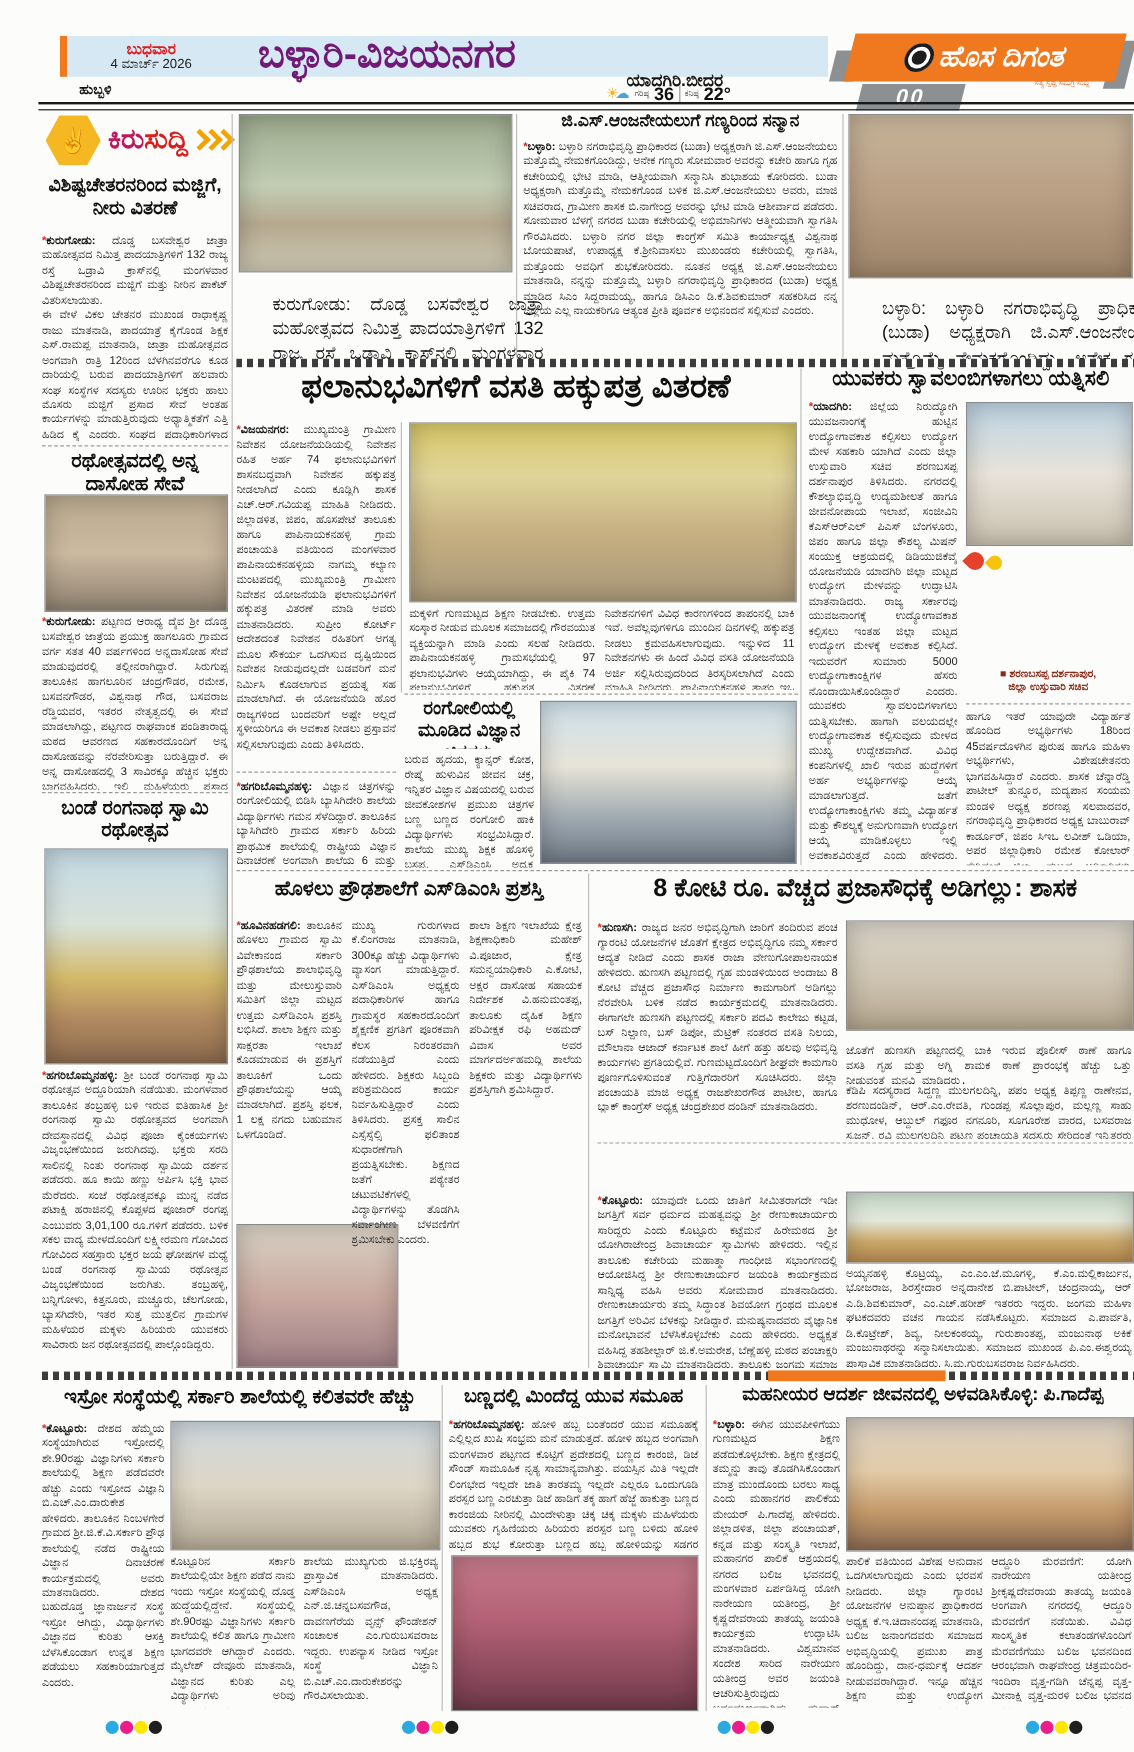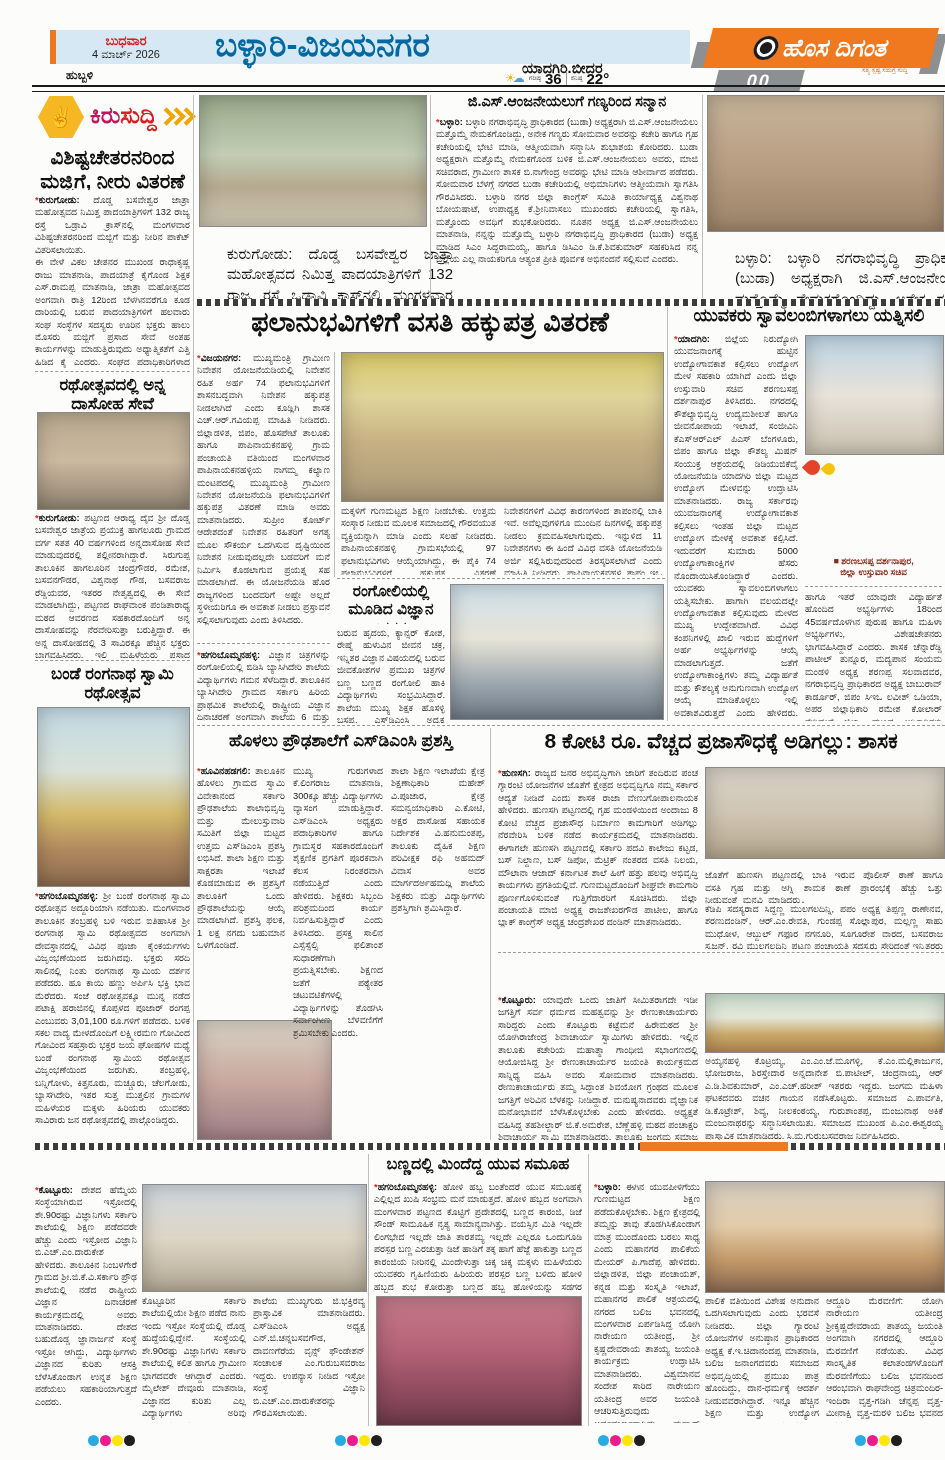--- a/index.html
+++ b/index.html
@@ -30,21 +30,21 @@
 <body>
 
 <div id="page">
 
   <div class="a" style="left:0;top:0;width:814px;height:92px;">
     <div class="a" style="left:50px;top:30px;width:6px;height:34px;background:#f0781e;"></div>
     <div class="a" style="left:56px;top:30px;width:634px;height:34px;background:#d6e8f3;"></div>
     <div class="a" style="left:66px;top:33px;width:120px;text-align:center;color:#d81f1f;font-weight:bold;font-size:13px;">ಬುಧವಾರ</div>
     <div class="a" style="left:66px;top:48px;width:120px;text-align:center;font-size:11px;color:#222;">4 ಮಾರ್ಚ್ 2026</div>
     <div class="a" style="left:66px;top:69px;width:120px;font-size:11.5px;font-weight:bold;color:#111;">ಹುಬ್ಬಳಿ</div>
-    <h1 class="a" style="left:215px;top:28px;width:360px;margin:0;font-size:33px;font-weight:bold;color:#0369a1;line-height:1;white-space:nowrap;">ಬಳ್ಳಾರಿ-ವಿಜಯನಗರ</h1>
+    <h1 class="a" style="left:215px;top:28px;width:360px;margin:0;font-size:33px;font-weight:bold;color:#701a75;line-height:1;white-space:nowrap;">ಬಳ್ಳಾರಿ-ವಿಜಯನಗರ</h1>
     <div class="a" style="left:522px;top:60px;width:150px;font-size:14.5px;font-weight:bold;color:#161616;">ಯಾದಗಿರಿ.ಬೀದರ</div>
     <div class="a" style="left:505px;top:69px;width:185px;height:18px;display:flex;align-items:center;gap:4px;font-size:9px;">
       <span style="color:#f5b01c;font-size:12px;">☀</span>
         <span style="color:#4aa3d8;font-size:12px;margin-left:-7px;">☁</span>
       <span style="font-size:7px;color:#444;">ಗರಿಷ್ಠ</span>
       <span style="font-size:15px;font-weight:bold;color:#111;">36</span>
       <span style="width:1px;height:14px;background:#999;display:inline-block;"></span>
       <span style="font-size:7px;color:#444;">ಕನಿಷ್ಠ</span>
       <span style="font-size:15px;font-weight:bold;color:#111;">22°</span>
     </div>
@@ -63,21 +63,21 @@
   </div>
 
   <div class="a hex" style="left:38px;top:96px;width:46px;height:42px;">
     <span>✌</span>
   </div>
   <div class="a" style="left:90px;top:102px;width:110px;font-size:23px;font-weight:800;white-space:nowrap;">
     <span style="color:#be185d;">ಕಿರು</span><span style="color:#d81f1f;">ಸುದ್ದಿ</span>
     <span><i class="chev"></i><i class="chev"></i><i class="chev"></i></span>
   </div>
 
-  <h2 class="a hl" style="left:35px;top:146px;width:155px;height:44px;font-size:20px;">ವಿಶಿಷ್ಟಚೇತರನರಿಂದ ಮಜ್ಜಿಗೆ, ನೀರು ವಿತರಣೆ</h2>
+  <h2 class="a hl" style="left:35px;top:146px;width:155px;height:44px;font-size:16px;">ವಿಶಿಷ್ಟಚೇತರನರಿಂದ ಮಜ್ಜಿಗೆ, ನೀರು ವಿತರಣೆ</h2>
   <p class="a bd" style="left:35px;top:194px;width:155px;height:174px;">
     <span class="para"><span class="st">*</span><span class="dl">ಕುರುಗೋಡು:</span> <span>ದೊಡ್ಡ ಬಸವೇಶ್ವರ ಜಾತ್ರಾ ಮಹೋತ್ಸವದ ನಿಮಿತ್ತ ಪಾದಯಾತ್ರಿಗಳಿಗೆ 132 ರಾಜ್ಯ ರಸ್ತೆ ಒಡ್ರಾವಿ ಕ್ರಾಸ್‌ನಲ್ಲಿ ಮಂಗಳವಾರ ವಿಶಿಷ್ಟಚೇತರನರಿಂದ ಮಜ್ಜಿಗೆ ಮತ್ತು ನೀರಿನ ಪಾಕೆಟ್ ವಿತರಿಸಲಾಯಿತು.</span></span>
     <span class="para">ಈ ವೇಳೆ ವಿಕಲ ಚೇತನರ ಮುಖಂಡ ರಾಧಾಕೃಷ್ಣ ರಾಜು ಮಾತನಾಡಿ, ಪಾದಯಾತ್ರೆ ಕೈಗೊಂಡ ಶಿಕ್ಷಕ ಎಸ್.ರಾಮಪ್ಪ ಮಾತನಾಡಿ, ಜಾತ್ರಾ ಮಹೋತ್ಸವದ ಅಂಗವಾಗಿ ರಾತ್ರಿ 12ರಿಂದ ಬೆಳಗಿನವರೆಗೂ ಕೂಡ ದಾರಿಯಲ್ಲಿ ಬರುವ ಪಾದಯಾತ್ರಿಗಳಿಗೆ ಹಲವಾರು ಸಂಘ ಸಂಸ್ಥೆಗಳ ಸದಸ್ಯರು ಊರಿನ ಭಕ್ತರು ಹಾಲು ಮೊಸರು ಮಜ್ಜಿಗೆ ಪ್ರಸಾದ ಸೇವೆ ಅಂತಹ ಕಾರ್ಯಗಳನ್ನು ಮಾಡುತ್ತಿರುವುದು ಅಧ್ಯಾತ್ಮಿಕತೆಗೆ ಎತ್ತಿ ಹಿಡಿದ ಕೈ ಎಂದರು. ಸಂಘದ ಪದಾಧಿಕಾರಿಗಳಾದ ಎಚ್.ಫಕೀರಪ್ಪ, ಸಾದಾಪುರ ರಾಮಪ್ಪ, ಮಲ್ಲಿಕಾರ್ಜುನ, ದೇವದಾಸ್, ಕೆ.ದ್ಯಾವಣ್ಣ ಬಾರಿಕರ ವೀರೇಶ್, ಮಲ್ಲಿಕಾರ್ಜುನ, ಶ್ರೀನಿವಾಸ ರೆಡ್ಡಿ, ದೇವಪ್ಪ ಇತರರಿದ್ದರು.</span>
   </p>
 
   <div class="a dash" style="left:35px;top:371px;width:155px;"></div>
   <h2 class="a hl" style="left:35px;top:375px;width:155px;height:40px;font-size:16.5px;">ರಥೋತ್ಸವದಲ್ಲಿ ಅನ್ನ ದಾಸೋಹ ಸೇವೆ</h2>
   <div class="a ph" style="left:37px;top:412px;width:151px;height:96px;background:linear-gradient(180deg,#b8a98f 0%,#cbb9a0 50%,#8f8270 100%);"></div>
   <p class="a bd" style="left:35px;top:512px;width:155px;height:146px;">
     <span class="para"><span class="st">*</span><span class="dl">ಕುರುಗೋಡು:</span> <span>ಪಟ್ಟಣದ ಆರಾಧ್ಯ ದೈವ ಶ್ರೀ ದೊಡ್ಡ ಬಸವೇಶ್ವರ ಜಾತ್ರೆಯ ಪ್ರಯುಕ್ತ ಹಾಗಲೂರು ಗ್ರಾಮದ ವರ್ಗ ಸತತ 40 ವರ್ಷಗಳಿಂದ ಅನ್ನದಾಸೋಹ ಸೇವೆ ಮಾಡುವುದರಲ್ಲಿ ತಲ್ಲೀನರಾಗಿದ್ದಾರೆ. ಸಿರುಗುಪ್ಪ ತಾಲೂಕಿನ ಹಾಗಲೂರಿನ ಚಂದ್ರಗೌಡರ, ರಮೇಶ, ಬಸವನಗೌಡರ, ವಿಶ್ವನಾಥ ಗೌಡ, ಬಸವರಾಜ ರೆಡ್ಡಿಯವರ, ಇತರರ ನೇತೃತ್ವದಲ್ಲಿ ಈ ಸೇವೆ ಮಾಡಲಾಗಿದ್ದು, ಪಟ್ಟಣದ ರಾಘವಾಂಕ ಪಂಡಿತಾರಾಧ್ಯ ಮಠದ ಆವರಣದ ಸಹಕಾರದೊಂದಿಗೆ ಅನ್ನ ದಾಸೋಹವನ್ನು ನೆರವೇರಿಸುತ್ತಾ ಬರುತ್ತಿದ್ದಾರೆ. ಈ ಅನ್ನ ದಾಸೋಹದಲ್ಲಿ 3 ಸಾವಿರಕ್ಕೂ ಹೆಚ್ಚಿನ ಭಕ್ತರು ಭಾಗವಹಿಸಿದರು. ಇಲ್ಲಿ ಮಹಿಳೆಯರು ಪ್ರಸಾದ ಬಡಿಸಲಿದ್ದರೆ.</span></span>
@@ -170,37 +170,39 @@
 
   <p class="a bd" style="left:498px;top:994px;width:200px;height:146px;">
     <span class="para"><span class="st">*</span><span class="dl">ಕೊಟ್ಟೂರು:</span> <span>ಯಾವುದೇ ಒಂದು ಜಾತಿಗೆ ಸೀಮಿತರಾಗದೇ ಇಡೀ ಜಗತ್ತಿಗೆ ಸರ್ವ ಧರ್ಮದ ಮಹತ್ವವನ್ನು ಶ್ರೀ ರೇಣುಕಾಚಾರ್ಯರು ಸಾರಿದ್ದರು ಎಂದು ಕೊಟ್ಟೂರು ಕಟ್ಟೆಮನೆ ಹಿರೇಮಠದ ಶ್ರೀ ಯೋಗಿರಾಜೇಂದ್ರ ಶಿವಾಚಾರ್ಯ ಸ್ವಾಮಿಗಳು ಹೇಳಿದರು. ಇಲ್ಲಿನ ತಾಲೂಕು ಕಚೇರಿಯ ಮಹಾತ್ಮಾ ಗಾಂಧೀಜಿ ಸಭಾಂಗಣದಲ್ಲಿ ಆಯೋಜಿಸಿದ್ದ ಶ್ರೀ ರೇಣುಕಾಚಾರ್ಯರ ಜಯಂತಿ ಕಾರ್ಯಕ್ರಮದ ಸಾನ್ನಿಧ್ಯ ವಹಿಸಿ ಅವರು ಸೋಮವಾರ ಮಾತನಾಡಿದರು. ರೇಣುಕಾಚಾರ್ಯರು ತಮ್ಮ ಸಿದ್ಧಾಂತ ಶಿವಯೋಗ ಗ್ರಂಥದ ಮೂಲಕ ಜಗತ್ತಿಗೆ ಅರಿವಿನ ಬೆಳಕನ್ನು ನೀಡಿದ್ದಾರೆ. ಮನುಷ್ಯನಾದವರು ವೈಜ್ಞಾನಿಕ ಮನೋಭಾವನೆ ಬೆಳೆಸಿಕೊಳ್ಳಬೇಕು ಎಂದು ಹೇಳಿದರು. ಅಧ್ಯಕ್ಷತೆ ವಹಿಸಿದ್ದ ತಹಶೀಲ್ದಾರ್ ಜಿ.ಕೆ.ಅಮರೇಶ, ಬೆಣ್ಣೆಹಳ್ಳಿ ಮಠದ ಪಂಚಾಕ್ಷರಿ ಶಿವಾಚಾರ್ಯ ಸ್ವಾಮಿ ಮಾತನಾಡಿದರು. ತಾಲೂಕು ಜಂಗಮ ಸಮಾಜ ಅಧ್ಯಕ್ಷ ಅಕಿಕೆ ಮಂಜುನಾಥ, ಮುಖಂಡರಾದ</span></span>
   </p>
   <div class="a ph" style="left:705px;top:993px;width:238px;height:58px;background:linear-gradient(180deg,#cde3d2 0%,#e3e7d9 40%,#caa96a 70%,#b98c52 100%);"></div>
   <p class="a bd" style="left:705px;top:1055px;width:238px;height:85px;">ಅಯ್ಯನಹಳ್ಳಿ ಕೊಟ್ರಯ್ಯ, ಎಂ.ಎಂ.ಜೆ.ಮೂಗಳ್ಳಿ, ಕೆ.ಎಂ.ಮಲ್ಲಿಕಾರ್ಜುನ, ಭೋಜರಾಜ, ಶಿರಸ್ತೇದಾರ ಅನ್ನದಾನೇಶ ಬಿ.ಪಾಟೀಲ್, ಚಂದ್ರನಾಯ್ಕ, ಆರ್ ಎ.ಡಿ.ಶಿವಕುಮಾರ್, ಎಂ.ಎಚ್.ಹರೀಶ್ ಇತರರು ಇದ್ದರು. ಜಂಗಮ ಮಹಿಳಾ ಘಟಕದವರು ವಚನ ಗಾಯನ ನಡೆಸಿಕೊಟ್ಟರು. ಸಮಾಜದ ಎ.ಪಾರ್ವತಿ, ಡಿ.ಕೊಟ್ರೇಶ್, ಶಿವ್ಯ, ನೀಲಕಂಠಯ್ಯ, ಗುರುಶಾಂತಪ್ಪ, ಮಂಜುನಾಥ ಅಕಿಕೆ ಮಂಜುನಾಥರನ್ನು ಸನ್ಮಾನಿಸಲಾಯಿತು. ಸಮಾಜದ ಮುಖಂಡ ಪಿ.ಎಂ.ಈಶ್ವರಯ್ಯ ಪ್ರಾಸ್ತಾವಿಕ ಮಾತನಾಡಿದರು. ಸಿ.ಮ.ಗುರುಬಸವರಾಜ ನಿರ್ವಹಿಸಿದರು.</p>
 
   <div class="a strip" style="left:35px;top:1143px;width:910px;"></div>
   <div class="a" style="left:640px;top:1142px;width:148px;height:9px;background:#f0781e;"></div>
 
+  <h2 class="a hl" style="left:35px;top:1155px;width:330px;height:24px;font-size:16.5px;">ಇಸ್ರೋ ಸಂಸ್ಥೆಯಲ್ಲಿ ಸರ್ಕಾರಿ ಶಾಲೆಯಲ್ಲಿ ಕಲಿತವರೇ ಹೆಚ್ಚು</h2>
   <p class="a bd" style="left:35px;top:1184px;width:102px;height:238px;">
     <span class="para"><span class="st">*</span><span class="dl">ಕೊಟ್ಟೂರು:</span> <span>ದೇಶದ ಹೆಮ್ಮೆಯ ಸಂಸ್ಥೆಯಾಗಿರುವ ಇಸ್ರೋದಲ್ಲಿ ಶೇ.90ರಷ್ಟು ವಿಜ್ಞಾನಿಗಳು ಸರ್ಕಾರಿ ಶಾಲೆಯಲ್ಲಿ ಶಿಕ್ಷಣ ಪಡೆದವರೇ ಹೆಚ್ಚು ಎಂದು ಇಸ್ರೋದ ವಿಜ್ಞಾನಿ ಬಿ.ಎಚ್.ಎಂ.ದಾರುಕೇಶ ಹೇಳಿದರು. ತಾಲೂಕಿನ ನಿಂಬಳಗೇರೆ ಗ್ರಾಮದ ಶ್ರೀ.ಜಿ.ಕೆ.ವಿ.ಸರ್ಕಾರಿ ಪ್ರೌಢ ಶಾಲೆಯಲ್ಲಿ ನಡೆದ ರಾಷ್ಟ್ರೀಯ ವಿಜ್ಞಾನ ದಿನಾಚರಣೆ ಕಾರ್ಯಕ್ರಮದಲ್ಲಿ ಅವರು ಮಾತನಾಡಿದರು. ದೇಶದ ಬಹುದೊಡ್ಡ ಜ್ಞಾನಾರ್ಜನೆ ಸಂಸ್ಥೆ ಇಸ್ರೋ ಆಗಿದ್ದು, ವಿದ್ಯಾರ್ಥಿಗಳು ವಿಜ್ಞಾನದ ಕುರಿತು ಆಸಕ್ತಿ ಬೆಳೆಸಿಕೊಂಡಾಗ ಉನ್ನತ ಶಿಕ್ಷಣ ಪಡೆಯಲು ಸಹಕಾರಿಯಾಗುತ್ತದೆ ಎಂದರು.</span></span>
   </p>
   <div class="a ph" style="left:142px;top:1184px;width:223px;height:106px;background:linear-gradient(180deg,#cfd8df 0%,#ded6c6 50%,#b3a894 100%);"></div>
   <p class="a bd" style="left:142px;top:1295px;width:104px;height:128px;">ಕೊಟ್ಟೂರಿನ ಸರ್ಕಾರಿ ಶಾಲೆಯಲ್ಲಿಯೇ ಶಿಕ್ಷಣ ಪಡೆದ ನಾನು ಇಂದು ಇಸ್ರೋ ಸಂಸ್ಥೆಯಲ್ಲಿ ದೊಡ್ಡ ಹುದ್ದೆಯಲ್ಲಿದ್ದೇನೆ. ಸಂಸ್ಥೆಯಲ್ಲಿ ಶೇ.90ರಷ್ಟು ವಿಜ್ಞಾನಿಗಳು ಸರ್ಕಾರಿ ಶಾಲೆಯಲ್ಲಿ ಕಲಿತ ಹಾಗೂ ಗ್ರಾಮೀಣ ಭಾಗದವರೇ ಆಗಿದ್ದಾರೆ ಎಂದರು. ಮೈಲೇಶ್ ದೇವೂರು ಮಾತನಾಡಿ, ವಿಜ್ಞಾನದ ಕುರಿತು ಎಲ್ಲ ವಿದ್ಯಾರ್ಥಿಗಳು ಅರಿವು ಮೂಡಿಸಿಕೊಳ್ಳಬೇಕು ಎಂದರು.</p>
   <p class="a bd" style="left:253px;top:1295px;width:112px;height:128px;">ಶಾಲೆಯ ಮುಖ್ಯಗುರು ಜಿ.ಭಕ್ತಿರವ್ಯ ಪ್ರಾಸ್ತಾವಿಕ ಮಾತನಾಡಿದರು. ಎಸ್‌ಡಿಎಂಸಿ ಅಧ್ಯಕ್ಷ ಎನ್.ಜಿ.ಚನ್ನಬಸವಗೌಡ, ದಾವಣಗೆರೆಯ ವೃನ್ಸ್ ಫೌಂಡೇಶನ್ ಸಂಚಾಲಕ ಎಂ.ಗುರುಬಸವರಾಜ ಇದ್ದರು. ಉಪನ್ಯಾಸ ನೀಡಿದ ಇಸ್ರೋ ಸಂಸ್ಥೆ ವಿಜ್ಞಾನಿ ಬಿ.ಎಚ್.ಎಂ.ದಾರುಕೇಶರನ್ನು ಗೌರವಿಸಲಾಯಿತು.</p>
 
   <div class="a vr" style="left:368px;top:1154px;height:272px;"></div>
 
   <h2 class="a hl" style="left:374px;top:1155px;width:208px;height:22px;font-size:16px;">ಬಣ್ಣದಲ್ಲಿ ಮಿಂದೆದ್ದ ಯುವ ಸಮೂಹ</h2>
   <p class="a bd" style="left:374px;top:1181px;width:208px;height:112px;">
     <span class="para"><span class="st">*</span><span class="dl">ಹಗರಿಬೊಮ್ಮನಹಳ್ಳಿ:</span> <span>ಹೋಳಿ ಹಬ್ಬ ಬಂತೆಂದರೆ ಯುವ ಸಮೂಹಕ್ಕೆ ಎಲ್ಲಿಲ್ಲದ ಖುಷಿ ಸಂಭ್ರಮ ಮನೆ ಮಾಡುತ್ತದೆ. ಹೋಳಿ ಹಬ್ಬದ ಅಂಗವಾಗಿ ಮಂಗಳವಾರ ಪಟ್ಟಣದ ಕೊಟ್ಟಿಗೆ ಪ್ರದೇಶದಲ್ಲಿ ಬಣ್ಣದ ಕಾರಂಜಿ, ಡಿಜೆ ಸೌಂಡ್ ಸಾಮೂಹಿಕ ನೃತ್ಯ ಸಾಮಾನ್ಯವಾಗಿತ್ತು. ವಯಸ್ಸಿನ ಮಿತಿ ಇಲ್ಲದೇ ಲಿಂಗಭೇದ ಇಲ್ಲದೇ ಜಾತಿ ತಾರತಮ್ಯ ಇಲ್ಲದೇ ಎಲ್ಲರೂ ಒಂದುಗೂಡಿ ಪರಸ್ಪರ ಬಣ್ಣ ಎರಚುತ್ತಾ ಡಿಜೆ ಹಾಡಿಗೆ ತಕ್ಕ ಹಾಗೆ ಹೆಜ್ಜೆ ಹಾಕುತ್ತಾ ಬಣ್ಣದ ಕಾರಂಜಿಯ ನೀರಿನಲ್ಲಿ ಮಿಂದೇಳುತ್ತಾ ಚಿಕ್ಕ ಚಿಕ್ಕ ಮಕ್ಕಳು ಮಹಿಳೆಯರು ಯುವಕರು ಗೃಹಿಣಿಯರು ಹಿರಿಯರು ಪರಸ್ಪರ ಬಣ್ಣ ಬಳಿದು ಹೋಳಿ ಹಬ್ಬದ ಶುಭ ಕೋರುತ್ತಾ ಬಣ್ಣದ ಹಬ್ಬ ಹೋಳಿಯನ್ನು ಸಡಗರ ಸಂಭ್ರಮದಿಂದ ಆಚರಿಸಿದರು.</span></span>
   </p>
   <div class="a ph" style="left:376px;top:1296px;width:204px;height:128px;background:linear-gradient(180deg,#c47a8a 0%,#b56377 40%,#8e4a5e 75%,#6e3a4a 100%);"></div>
 
   <div class="a vr" style="left:588px;top:1154px;height:272px;"></div>
 
+  <h2 class="a hl" style="left:594px;top:1154px;width:350px;height:22px;font-size:15.5px;">ಮಹನೀಯರ ಆದರ್ಶ ಜೀವನದಲ್ಲಿ ಅಳವಡಿಸಿಕೊಳ್ಳಿ: ಪಿ.ಗಾದೆಪ್ಪ</h2>
   <p class="a bd" style="left:594px;top:1181px;width:106px;height:242px;">
     <span class="para"><span class="st">*</span><span class="dl">ಬಳ್ಳಾರಿ:</span> <span>ಈಗಿನ ಯುವಪೀಳಿಗೆಯು ಗುಣಮಟ್ಟದ ಶಿಕ್ಷಣ ಪಡೆದುಕೊಳ್ಳಬೇಕು. ಶಿಕ್ಷಣ ಕ್ಷೇತ್ರದಲ್ಲಿ ತಮ್ಮನ್ನು ತಾವು ತೊಡಗಿಸಿಕೊಂಡಾಗ ಮಾತ್ರ ಮುಂದೊಂದು ಬರಲು ಸಾಧ್ಯ ಎಂದು ಮಹಾನಗರ ಪಾಲಿಕೆಯ ಮೇಯರ್ ಪಿ.ಗಾದೆಪ್ಪ ಹೇಳಿದರು. ಜಿಲ್ಲಾಡಳಿತ, ಜಿಲ್ಲಾ ಪಂಚಾಯತ್, ಕನ್ನಡ ಮತ್ತು ಸಂಸ್ಕೃತಿ ಇಲಾಖೆ, ಮಹಾನಗರ ಪಾಲಿಕೆ ಆಶ್ರಯದಲ್ಲಿ ನಗರದ ಬಲಿಜ ಭವನದಲ್ಲಿ ಮಂಗಳವಾರ ಏರ್ಪಡಿಸಿದ್ದ ಯೋಗಿ ನಾರೇಯಣ ಯತೀಂದ್ರ, ಶ್ರೀ ಕೃಷ್ಣದೇವರಾಯ ತಾತಯ್ಯ ಜಯಂತಿ ಕಾರ್ಯಕ್ರಮ ಉದ್ಘಾಟಿಸಿ ಮಾತನಾಡಿದರು. ವಿಶ್ವಮಾನವ ಸಂದೇಶ ಸಾರಿದ ನಾರೇಯಣ ಯತೀಂದ್ರ ಅವರ ಜಯಂತಿ ಆಚರಿಸುತ್ತಿರುವುದು ಅರ್ಥಪೂರ್ಣವಾಗಿದ್ದು, ಮಹಾನ್ ನಾಯಕರ ಆದರ್ಶ ಗುಣಗಳನ್ನು ಎಲ್ಲರೂ ಜೀವನದಲ್ಲಿ ಅಳವಡಿಸಿಕೊಳ್ಳಬೇಕು. ಮುಂಬರುವ ದಿನಗಳಲ್ಲಿ ಜಿಲ್ಲಾ ಮಟ್ಟದಲ್ಲಿ ಆಚರಿಸಲಾಗುವ ಜಯಂತಿ ಕಾರ್ಯಕ್ರಮಗಳಿಗಾಗಿ ಮಹಾನಗರ</span></span>
   </p>
   <div class="a ph" style="left:705px;top:1181px;width:238px;height:110px;background:linear-gradient(180deg,#d8cfc2 0%,#e2cba8 40%,#c49a6a 70%,#8a6a52 100%);"></div>
   <p class="a bd" style="left:705px;top:1295px;width:114px;height:128px;">ಪಾಲಿಕೆ ವತಿಯಿಂದ ವಿಶೇಷ ಅನುದಾನ ಒದಗಿಸಲಾಗುವುದು ಎಂದು ಭರವಸೆ ನೀಡಿದರು. ಜಿಲ್ಲಾ ಗ್ಯಾರಂಟಿ ಯೋಜನೆಗಳ ಅನುಷ್ಠಾನ ಪ್ರಾಧಿಕಾರದ ಅಧ್ಯಕ್ಷ ಕೆ.ಇ.ಚಿದಾನಂದಪ್ಪ ಮಾತನಾಡಿ, ಬಲಿಜ ಜನಾಂಗದವರು ಸಮಾಜದ ಅಭಿವೃದ್ಧಿಯಲ್ಲಿ ಪ್ರಮುಖ ಪಾತ್ರ ಹೊಂದಿದ್ದು, ದಾನ-ಧರ್ಮಕ್ಕೆ ಆದರ್ಶ ನೀಡುವವರಾಗಿದ್ದಾರೆ. ಇನ್ನೂ ಹೆಚ್ಚಿನ ಶಿಕ್ಷಣ ಮತ್ತು ಉದ್ಯೋಗ ಅವಕಾಶಗಳನ್ನು ಪಡೆದುಕೊಳ್ಳುವ ಮೂಲಕ ಅಭಿವೃದ್ಧಿ ಹೊಂದಬೇಕು ಎಂದು ಆಶಿಸಿದರು. ಬಳ್ಳಾರಿಯ ನಿವೃತ್ತ ಶಿಕ್ಷಕ ಕೆ.ಬಿ.ಸಿದ್ಧಲಿಂಗಪ್ಪ ಅವರು ಜಯಂತಿ ಕುರಿತು ವಿಶೇಷ ಉಪನ್ಯಾಸ ನೀಡಿದರು.</p>
   <p class="a bd" style="left:826px;top:1295px;width:117px;height:128px;">ಆದ್ದೂರಿ ಮೆರವಣಿಗೆ: ಯೋಗಿ ನಾರೇಯಣ ಯತೀಂದ್ರ ಶ್ರೀಕೃಷ್ಣದೇವರಾಯ ತಾತಯ್ಯ ಜಯಂತಿ ಅಂಗವಾಗಿ ನಗರದಲ್ಲಿ ಆದ್ದೂರಿ ಮೆರವಣಿಗೆ ನಡೆಯಿತು. ವಿವಿಧ ಸಾಂಸ್ಕೃತಿಕ ಕಲಾತಂಡಗಳೊಂದಿಗೆ ಮೆರವಣಿಗೆಯು ಬಲಿಜ ಭವನದಿಂದ ಆರಂಭವಾಗಿ ರಾಘವೇಂದ್ರ ಚಿತ್ರಮಂದಿರ-ಇಂದಿರಾ ವೃತ್ತ-ಗಡಿಗಿ ಚೆನ್ನಪ್ಪ ವೃತ್ತ-ಮೀನಾಕ್ಷಿ ವೃತ್ತ-ಮರಳಿ ಬಲಿಜ ಭವನದ ವರೆಗೆ ಸಾಗಿ ಬಂದಿತು. ಜಿಲ್ಲಾ ಬಲಿಜ ಸಂಘದ ಅಧ್ಯಕ್ಷ ಕೆ.ರಮೇಶ್ ಬಾಬು, ಕನ್ನಡ ಮತ್ತು ಸಂಸ್ಕೃತಿ ಇಲಾಖೆಯ ಸಹಾಯಕ ನಿರ್ದೇಶಕ ಬಿ.ನಾಗರಾಜ್ ಸೇರಿದಂತೆ ಸಮಾಜದ ಮುಖಂಡರು, ಗಣ್ಯರು ಇತರರು ಉಪಸ್ಥಿತರಿದ್ದರು.</p>
 
   <div class="a cmyk" style="left:88px;top:1432px;">
     <span style="background:#29abe2;"></span><span style="background:#ec1c8d;"></span><span style="background:#ffe600;"></span><span style="background:#1f1f1f;"></span>
   </div>

